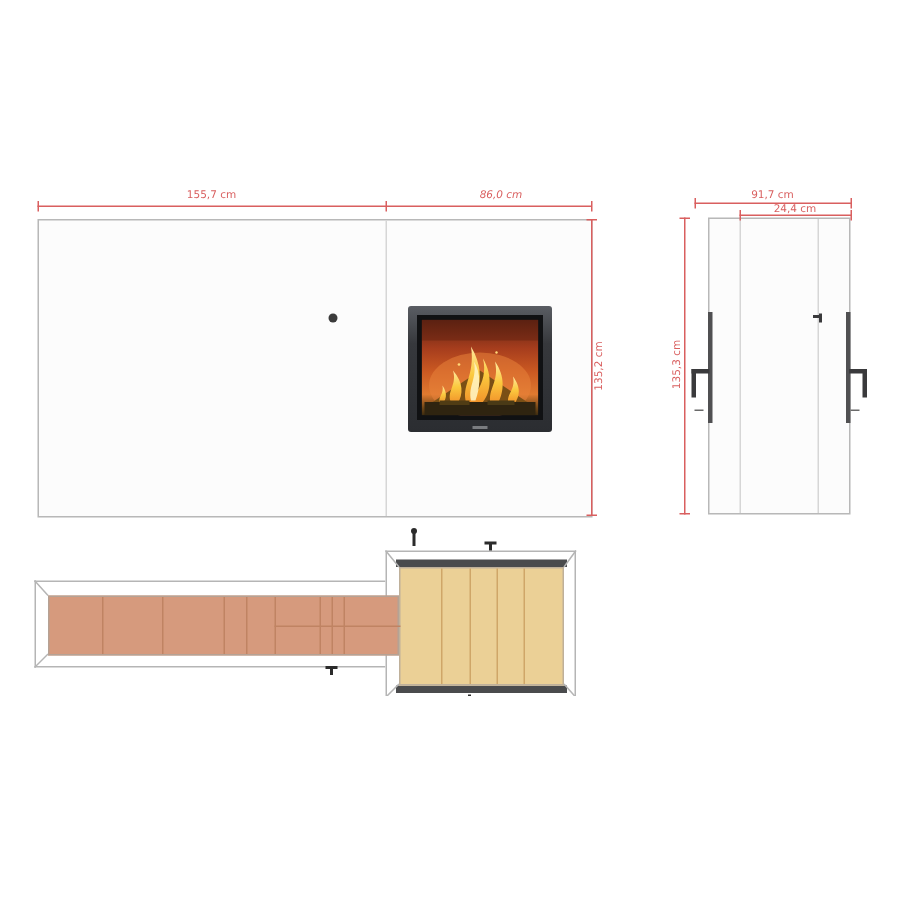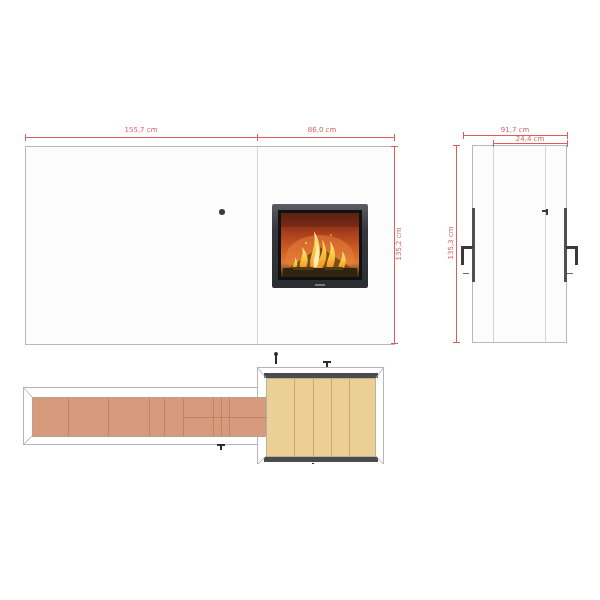--- a/index.html
+++ b/index.html
@@ -90,21 +90,21 @@
     </div>
     <div class="brand-mark"></div>
   </div>
 
   <div class="dim-line-h" style="left:25px;top:137px;width:233px;"></div>
   <div class="dim-line-h" style="left:258px;top:137px;width:136px;"></div>
   <div class="dim-tick-v" style="left:25px;top:134px;"></div>
   <div class="dim-tick-v" style="left:257px;top:134px;"></div>
   <div class="dim-tick-v" style="left:394px;top:134px;"></div>
   <div class="dim-label" style="left:111px;top:126px;">155,7 cm</div>
-  <div class="dim-label" style="left:292px;top:126px;">86,0 cm</div>
+  <div class="dim-label" style="left:304px;top:126px;font-style:italic;">86,0 cm</div>
 
   <div class="dim-line-v" style="left:394px;top:146px;height:198px;"></div>
   <div class="dim-tick-h" style="left:391px;top:146px;"></div>
   <div class="dim-tick-h" style="left:391px;top:343px;"></div>
   <div class="dim-label rot" style="left:369px;top:240px;">135,2 cm</div>
 
   <div class="panel" style="left:472px;top:145px;width:95px;height:198px;"></div>
   <div class="vline" style="left:493px;top:146px;height:196px;"></div>
   <div class="vline" style="left:545px;top:146px;height:196px;"></div>
   <div class="strip" style="left:472px;"></div>

